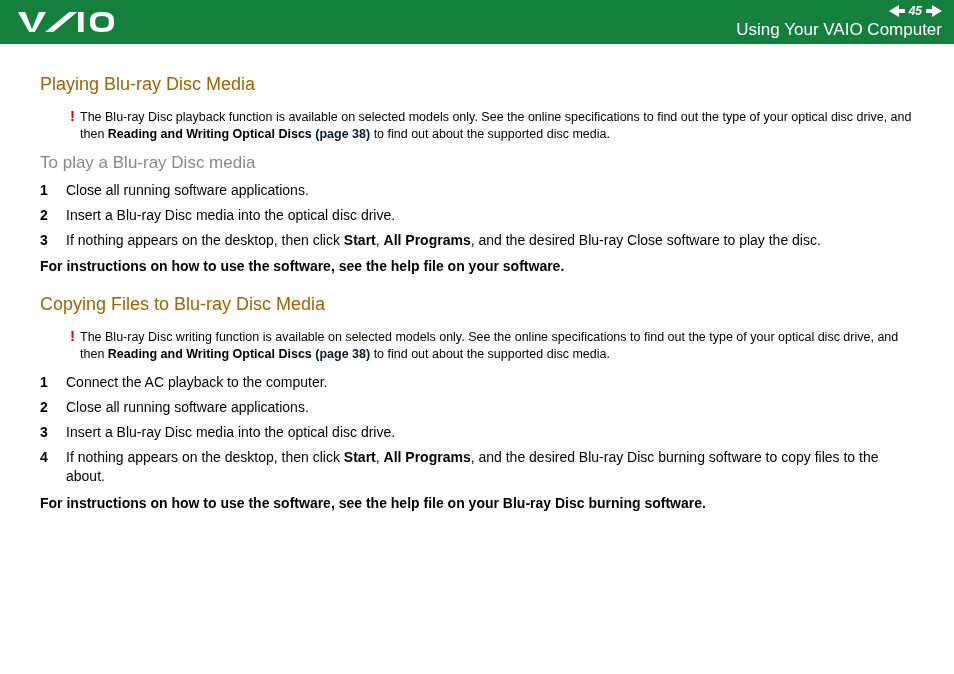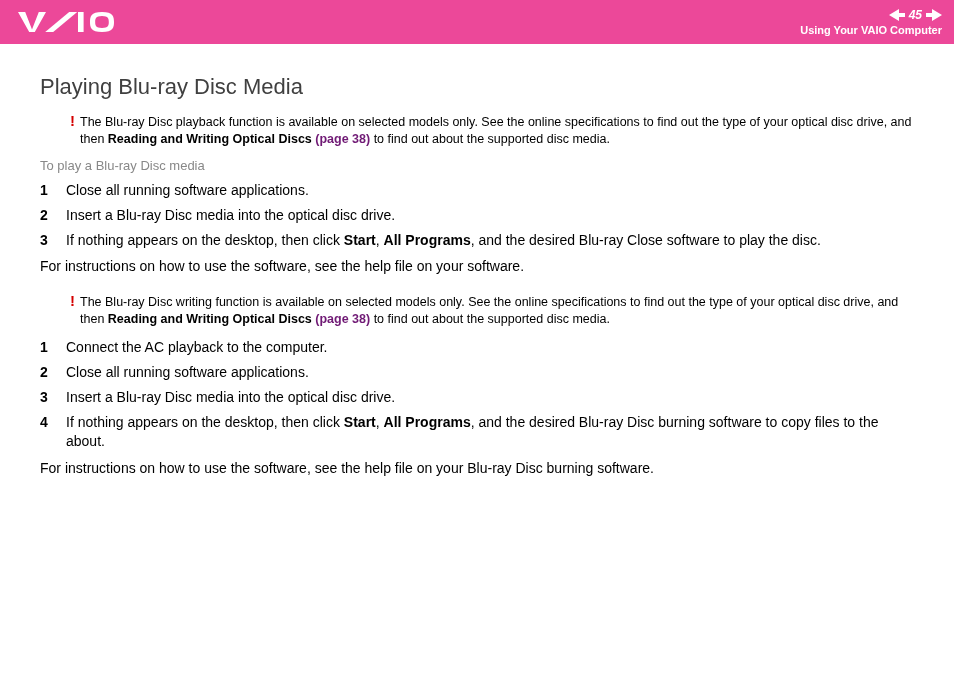--- a/index.html
+++ b/index.html
@@ -4,41 +4,41 @@
 <style>
   * { margin: 0; padding: 0; box-sizing: border-box; }
   body {
     width: 954px;
     height: 674px;
     font-family: Arial, Helvetica, sans-serif;
     background: #fff;
     overflow: hidden;
   }
   .topbar {
-    background: #ec4899;
+    background: #15803d;
     color: #fff;
     height: 44px;
     display: flex;
     align-items: center;
     justify-content: space-between;
     padding: 0 12px 0 18px;
   }
   .logo { display: flex; align-items: center; }
   .logo svg { fill: #fff; }
   .topright { display: flex; flex-direction: column; align-items: flex-end; font-size: 11px; }
   .navrow { display: flex; align-items: center; gap: 2px; font-style: italic; font-weight: bold; margin-bottom: 2px;}
   .navrow svg { display:block; }
   .pagenum { font-style: italic; font-weight: bold; font-size: 12px; padding: 0 2px;}
-  .breadcrumb { font-weight: bold; font-size: 11px; }
+  .breadcrumb { font-weight: normal; font-size: 17px; }
   .content {
     padding: 30px 40px 0 40px;
   }
   .h1 {
-    color: #404040;
-    font-size: 22px;
+    color: #a16207;
+    font-size: 18px;
     font-weight: normal;
     margin-bottom: 14px;
   }
   .warn-block {
     display: flex;
     align-items: flex-start;
     font-size: 12.5px;
     line-height: 1.35;
     margin-bottom: 10px;
     padding-left: 26px;
@@ -47,24 +47,24 @@
   .warn-mark {
     color: #d40000;
     font-weight: bold;
     font-size: 15px;
     position: absolute;
     left: 30px;
     top: -3px;
   }
   .warn-text { flex: 1; margin-left: 14px; }
   .warn-text b { font-weight: bold; }
-  .link-blue { color: #701a75; font-weight: bold; }
+  .link-blue { color: #0f172a; font-weight: bold; }
   .h2 {
     color: #888;
-    font-size: 13px;
+    font-size: 17px;
     font-weight: normal;
     margin: 10px 0 8px 0;
   }
   ol.steps {
     list-style: none;
     margin: 0 0 8px 0;
     padding: 0;
     font-size: 14px;
   }
   ol.steps li {
@@ -76,20 +76,21 @@
   ol.steps li .num {
     font-weight: bold;
     width: 26px;
     flex-shrink: 0;
   }
   ol.steps li .txt { flex: 1; }
   .para {
     font-size: 14px;
     margin-bottom: 18px;
     line-height: 1.35;
+    font-weight: bold;
   }
   b { font-weight: bold; }
 </style>
 </head>
 <body>
 
 <div class="topbar">
   <div class="logo">
     <svg width="96" height="20" viewBox="0 0 240 50">
       <path d="M0 0 L18 0 L35 44 L52 0 L70 0 L42 50 L28 50 Z"></path>
@@ -141,20 +142,21 @@
     <li>
       <span class="num">3</span>
       <span class="txt">
         <span>If nothing appears on the desktop, then click </span><b>Start</b><span>, </span><b>All Programs</b><span>, and the desired Blu-ray Close software to play the disc.</span>
       </span>
     </li>
   </ol>
 
   <div class="para">For instructions on how to use the software, see the help file on your software.</div>
 
+  <div class="h1">Copying Files to Blu-ray Disc Media</div>
 
   <div class="warn-block">
     <span class="warn-mark">!</span>
     <div class="warn-text">
       <span>The Blu-ray Disc writing function is available on selected models only. See the online specifications to find out the type of your optical disc drive, and then </span><b>Reading and Writing Optical Discs </b><span class="link-blue">(page 38)</span><span> to find out about the supported disc media.</span>
     </div>
   </div>
 
 
   <ol class="steps">

